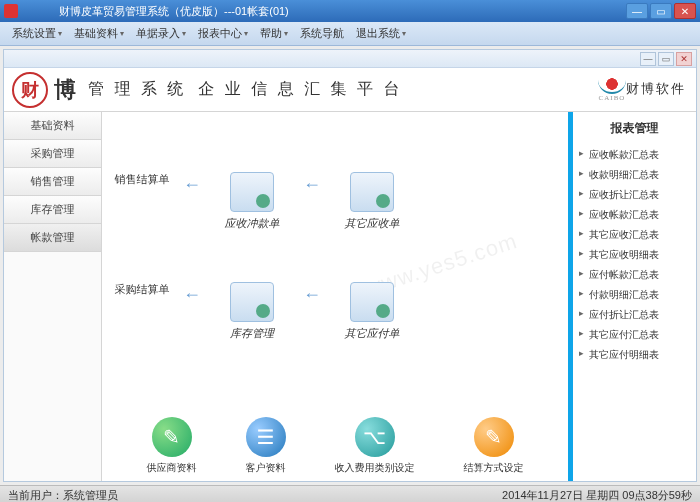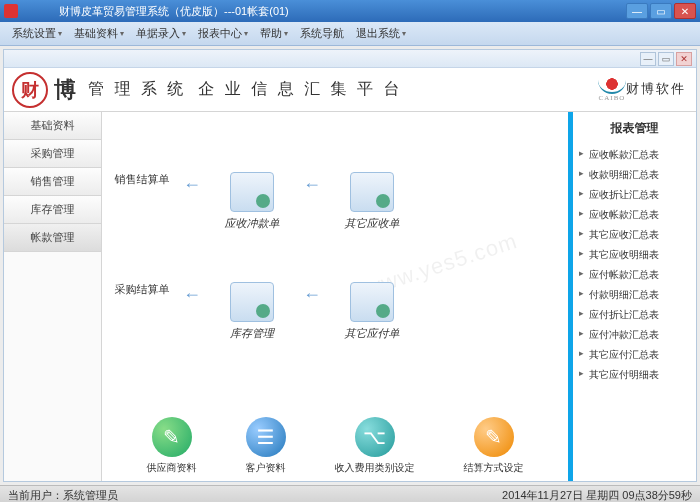--- a/index.html
+++ b/index.html
@@ -371,21 +371,20 @@
       <ul class="rp-list">
         <li>应收帐款汇总表</li>
         <li>收款明细汇总表</li>
         <li>应收折让汇总表</li>
         <li>应收帐款汇总表</li>
         <li>其它应收汇总表</li>
         <li>其它应收明细表</li>
         <li>应付帐款汇总表</li>
         <li>付款明细汇总表</li>
         <li>应付折让汇总表</li>
-        <li>应付冲款汇总表</li>
         <li>其它应付汇总表</li>
         <li>其它应付明细表</li>
       </ul>
     </div>
 
   </div>
 </div>
 
 <div class="statusbar">
   <span>当前用户：</span>

